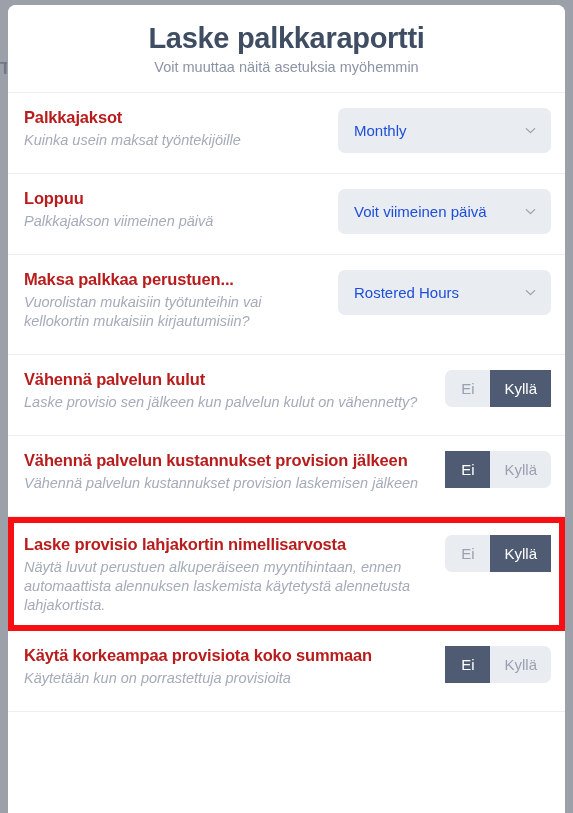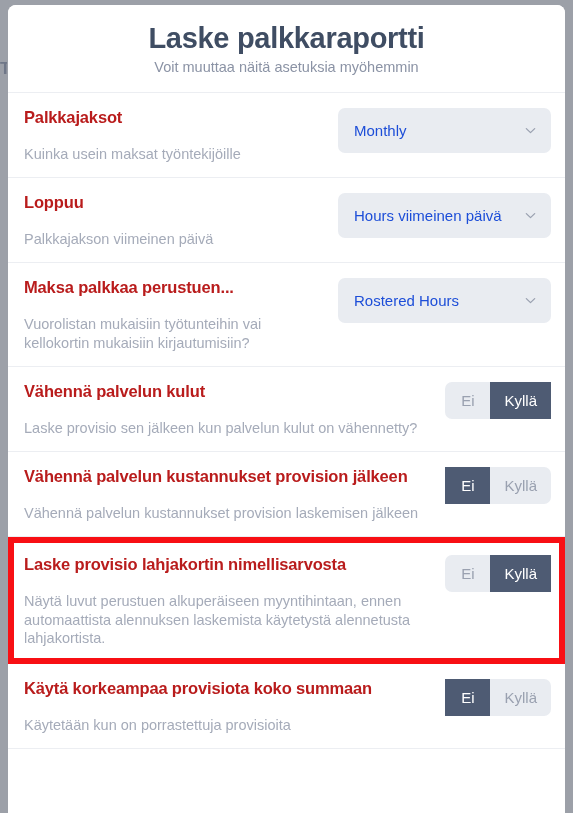--- a/index.html
+++ b/index.html
@@ -89,21 +89,22 @@
     font-size: 16.5px;
     font-weight: 700;
     color: #b91c1c;
     line-height: 1.22;
     letter-spacing: -0.15px;
   }
   .row-desc {
     font-size: 14.5px;
     color: #a5abb9;
     line-height: 1.3;
-    margin-top: 18px;
+    margin-top: 4px;
+    font-style: italic;
   }
 
   .row-control {
     flex: 0 0 auto;
     display: flex;
     align-items: flex-start;
     padding-top: 2px;
   }
 
   
@@ -201,21 +202,21 @@
           </div>
         </div>
       </div>
       <div class="setting-row">
         <div class="row-text">
           <div class="row-label">Loppuu</div>
           <div class="row-desc">Palkkajakson viimeinen päivä</div>
         </div>
         <div class="row-control">
           <div class="select-box">
-            <span class="select-value">Hours viimeinen päivä</span>
+            <span class="select-value">Voit viimeinen päivä</span>
             <span class="chevron">
               <svg viewBox="0 0 14 14" width="13" height="13" aria-hidden="true">
                 <path d="M2.5 5 L7 9.3 L11.5 5" fill="none" stroke="#9aa1b0" stroke-width="1.4" stroke-linecap="round" stroke-linejoin="round"></path>
               </svg>
             </span>
           </div>
         </div>
       </div>
       <div class="setting-row tall">
         <div class="row-text">

